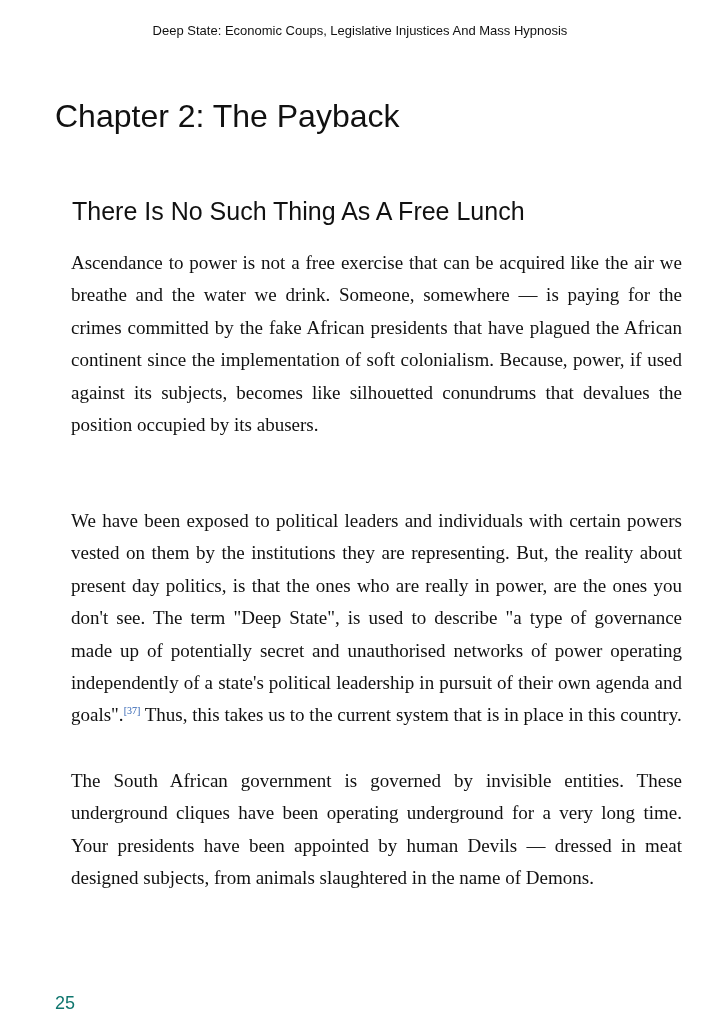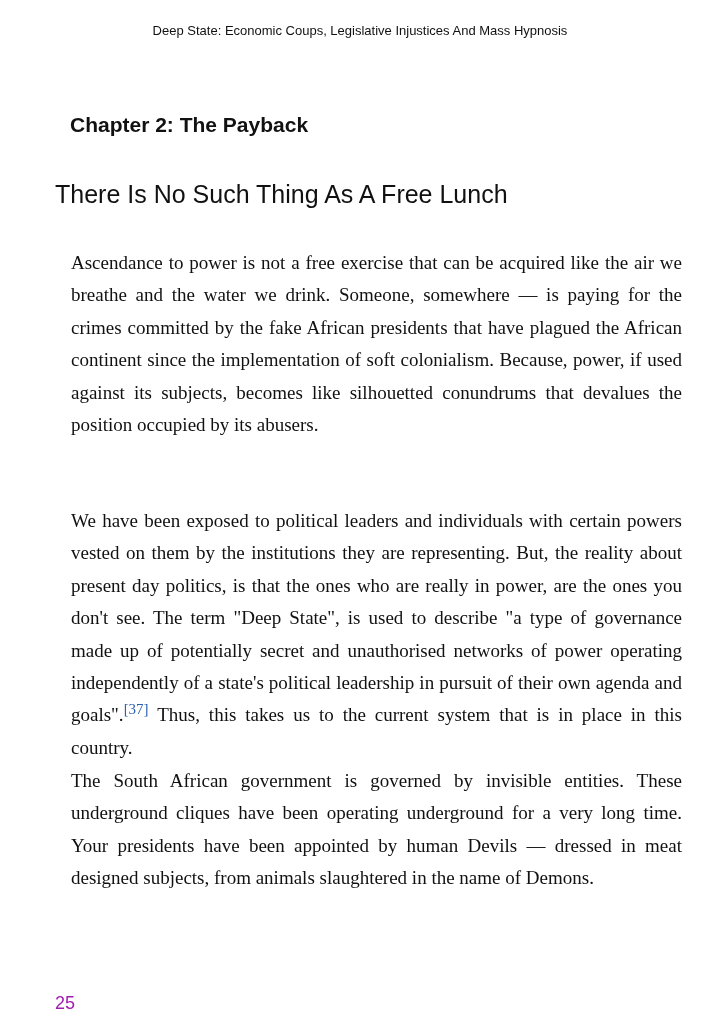--- a/index.html
+++ b/index.html
@@ -3,41 +3,41 @@
   <meta charset="utf-8">
   <style>
     html, body { margin: 0; padding: 0; background: #ffffff; }
     body { width: 720px; height: 1018px; position: relative; overflow: hidden; color: #111; }
     .running-header {
       position: absolute; top: 23px; left: 0; width: 720px; text-align: center;
       font-family: "Liberation Sans", sans-serif; font-size: 13px; color: #111;
     }
     .chapter-title {
       position: absolute; top: 98px; left: 55px;
-      font-family: "Liberation Sans", sans-serif; font-size: 21px; font-weight: bold; margin: 15px; color: #111;
+      font-family: "Liberation Sans", sans-serif; font-size: 32px; font-weight: normal; margin: 0; color: #111;
     }
     .section-title {
       position: absolute; top: 180px; left: 55px;
-      font-family: "Liberation Sans", sans-serif; font-size: 25px; font-weight: normal; margin: 0; color: #111;
+      font-family: "Liberation Sans", sans-serif; font-size: 25px; font-weight: normal; margin: 17px; color: #111;
     }
     .body-text {
       position: absolute; left: 55px; width: 611px;
       font-family: "Liberation Serif", serif; font-size: 19px; line-height: 32.4px;
       text-align: justify; margin: 16px; color: #111;
     }
     #p1 { top: 231px; }
     #p2 { top: 489px; }
     #p3 { top: 749px; }
     .footnote-ref {
-      font-size: 15px; vertical-align: 7px; color: #2b5fb0; 
+      font-size: 10px; vertical-align: 7px; color: #2b5fb0; 
       cursor: pointer; line-height: 0;
     }
     .page-number {
       position: absolute; top: 993px; left: 55px;
-      font-family: "Liberation Sans", sans-serif; font-size: 18px; color: #a21caf;
+      font-family: "Liberation Sans", sans-serif; font-size: 18px; color: #0f766e;
     }
   </style>
 </head>
 <body>
 
 <div class="running-header">Deep State: Economic Coups, Legislative Injustices And Mass Hypnosis</div>
 
 <h1 class="chapter-title">Chapter 2: The Payback</h1>
 
 <h2 class="section-title">There Is No Such Thing As A Free Lunch</h2>

